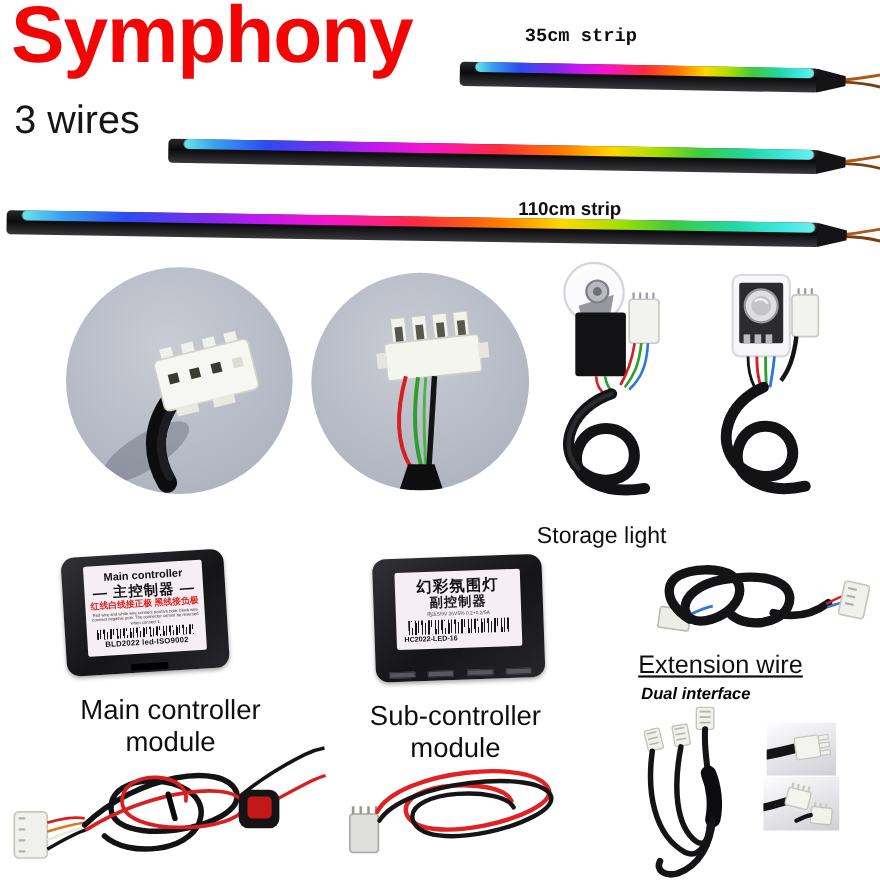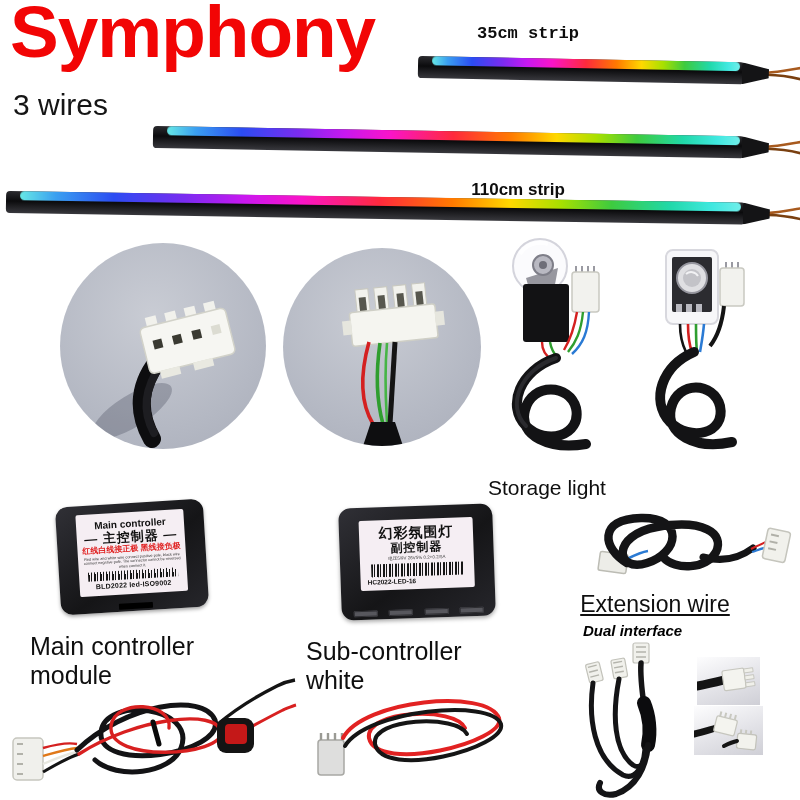--- a/index.html
+++ b/index.html
@@ -2,21 +2,21 @@
 <html><head>
 <meta charset="utf-8">
 <style>
   html,body{margin:0;padding:0;background:#fff;}
   #stage{position:relative;width:800px;height:800px;background:#ffffff;overflow:hidden;
          font-family:"Liberation Sans",sans-serif;color:#111;}
   .abs{position:absolute;}
 
   
   .title{left:10px;top:-10px;font-size:73px;font-weight:bold;color:#f20505;letter-spacing:-1px;}
-  .subtitle{left:13px;top:88px;font-size:30px;color:#151515;}
+  .subtitle{left:13px;top:88px;font-size:36px;color:#151515;}
 
   
   .strip-label{font-size:17px;font-weight:bold;color:#0d0d0d;width:150px;text-align:center;}
   .strip-assembly{display:flex;align-items:center;transform-origin:left center;}
   .strip-bar{height:22px;border-radius:4px 2px 2px 4px;position:relative;
              background:linear-gradient(180deg,#2b2b2f 0%,#0b0b0d 45%,#38383d 100%);}
   .strip-bar::before{content:"";position:absolute;left:14px;right:3px;top:0;height:9px;border-radius:5px;
              background:linear-gradient(90deg,#66e8e6 0%,#3a9ff0 5%,#2b4cf2 13%,#7b2bf0 23%,#c818f0 31%,
              #fa14c8 39%,#ff2a3c 50%,#ff7a00 60%,#ffd800 68%,#a8e000 75%,#3ecb3e 82%,#20d8a8 90%,
              #40e8e0 96%,#70eeea 100%);
@@ -44,21 +44,21 @@
   .sl-1{font-size:14px;font-weight:bold;line-height:1.15;letter-spacing:1px;}
   .sl-2{font-size:12px;font-weight:bold;line-height:1.15;letter-spacing:1px;}
   .sl-spec{font-size:4.5px;color:#444;line-height:1.1;}
   .sl-code{font-size:6.5px;font-weight:bold;text-align:left;padding-left:4px;}
   .ctrl-slots{position:absolute;left:0;right:0;bottom:3px;display:flex;justify-content:space-evenly;}
   .ctrl-slots span{width:24px;height:6px;background:#57575d;border-radius:1px;
            box-shadow:inset 0 0 0 1px #2e2e32;}
   .main-slot{position:absolute;left:58px;bottom:2px;width:34px;height:6px;background:#000;border-radius:1px;}
 
   
-  .caption{font-size:25px;color:#0f0f0f;text-align:left;}
+  .caption{font-size:25px;color:#0f0f0f;text-align:center;}
   .small-caption{font-size:21px;color:#0f0f0f;margin-top:24px;}
   .ext-caption{font-size:23px;color:#0f0f0f;text-decoration:underline;}
   .dual-caption{font-size:15px;font-weight:bold;font-style:italic;color:#000000;}
 
   
   .inset{background:linear-gradient(160deg,#fdfdfe 0%,#e3e3e8 55%,#cfcfd6 100%);}
 </style>
 </head>
 <body>
 
@@ -202,21 +202,21 @@
       <div class="barcode" style="height:13px;margin:1px 8px 0 8px;"></div>
       <div class="sl-code">HC2022-LED-16</div>
     </div>
     <div class="ctrl-slots">
       <span></span>
         <span></span>
         <span></span>
         <span></span>
     </div>
   </div>
-  <div class="abs caption" style="left:306px;top:637px;width:216px;">Sub-controller white</div>
+  <div class="abs caption" style="left:306px;top:637px;width:216px;">Sub-controller module</div>
 
   <svg class="abs" style="left:553px;top:505px;" width="244" height="90" viewBox="0 0 244 90">
     <g transform="rotate(8 60 58)">
       <rect x="46" y="48" width="28" height="19" rx="2" fill="#ededE8" stroke="#bcbcb4" stroke-width="1.5"></rect>
     </g>
     <path d="M74,54 C82,50 88,47 95,46" stroke="#2a7ad4" stroke-width="2.6" fill="none"></path>
     <path d="M74,58 C50,44 44,14 88,13 C132,12 126,48 94,58 C62,68 58,30 104,22 C150,14 172,28 163,47 C154,64 122,66 110,52" stroke="#141416" stroke-width="8.5" fill="none" stroke-linecap="round"></path>
     <path d="M150,52 C172,58 188,52 200,43" stroke="#141416" stroke-width="7" fill="none" stroke-linecap="round"></path>
     <path d="M198,44 C204,41 208,39 213,37" stroke="#d42020" stroke-width="2.2" fill="none"></path>
     <path d="M199,47 C205,45 210,43 215,42" stroke="#2a7ad4" stroke-width="2.2" fill="none"></path>

